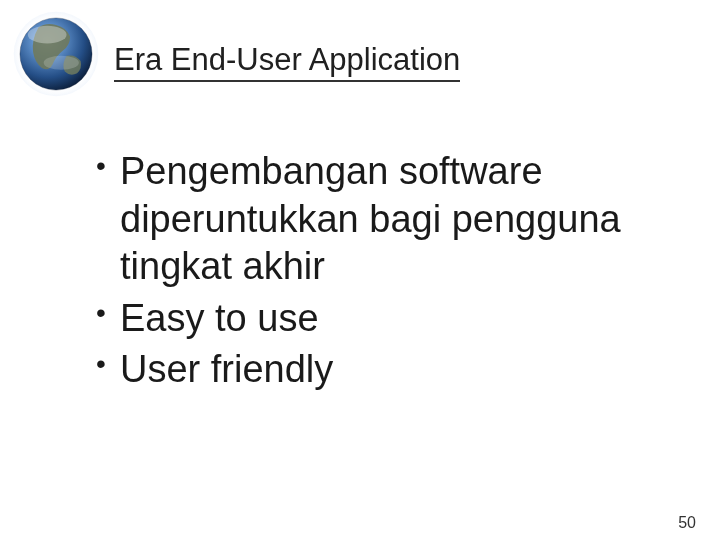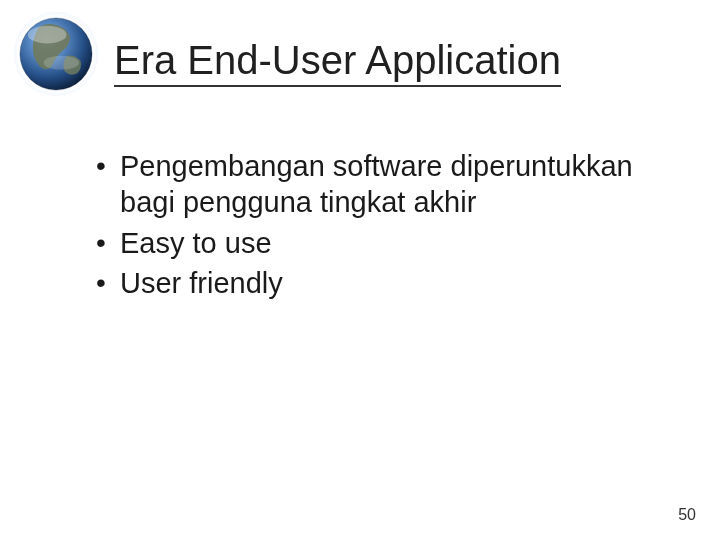--- a/index.html
+++ b/index.html
@@ -17,53 +17,53 @@
     }
     .header {
       display: flex;
       align-items: center;
       padding: 10px 20px 0 12px;
       gap: 14px;
     }
     .globe-wrap { width: 88px; height: 88px; position: relative; }
     .globe-svg { width: 100%; height: 100%; }
     .title {
-      font-size: 40px;
+      font-size: 31px;
       font-weight: 400;
       color: #202020;
       letter-spacing: 0px;
       border-bottom: 2px solid #333;
       padding-bottom: 2px;
       margin-top: 16px;
     }
     .content {
       padding: 50px 60px 0 90px;
     }
     .bullets {
       list-style: none;
-      font-size: 29px;
+      font-size: 38px;
       color: #1a1a1a;
       line-height: 1.25;
     }
     .bullets li {
       position: relative;
       padding-left: 30px;
       margin-bottom: 4px;
     }
     .bullets li::before {
       content: "•";
       position: absolute;
       left: 6px;
       top: 0;
       font-size: 28px;
       color: #1a1a1a;
     }
     .page-number {
       position: absolute;
-      bottom: 16px;
+      bottom: 8px;
       right: 24px;
       font-size: 16px;
       color: #333;
     }
   </style>
 </head>
 <body>
 
 <div class="slide">
   <div class="header">

